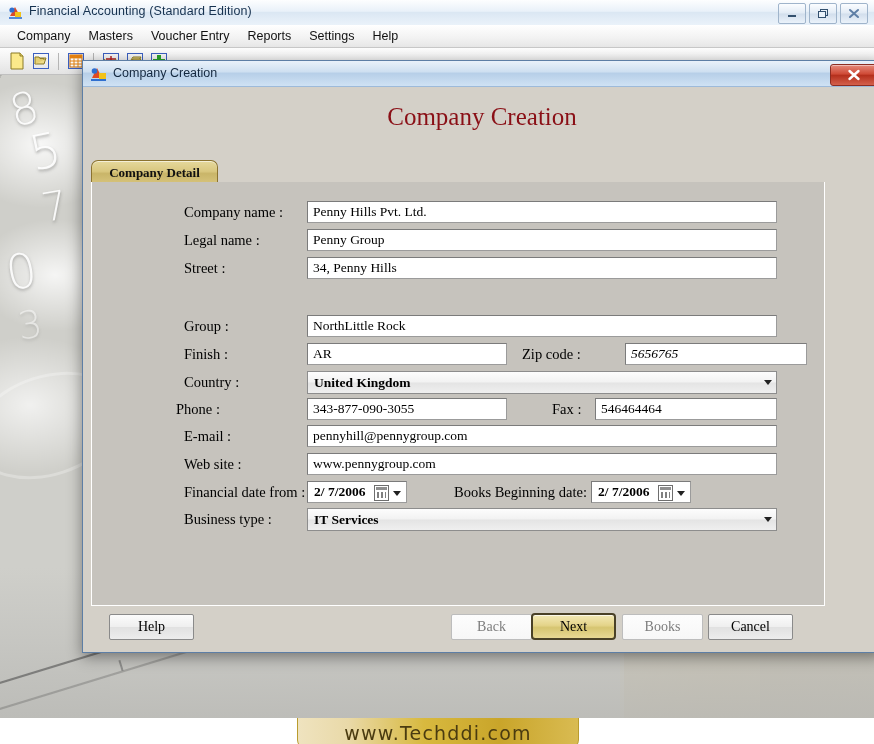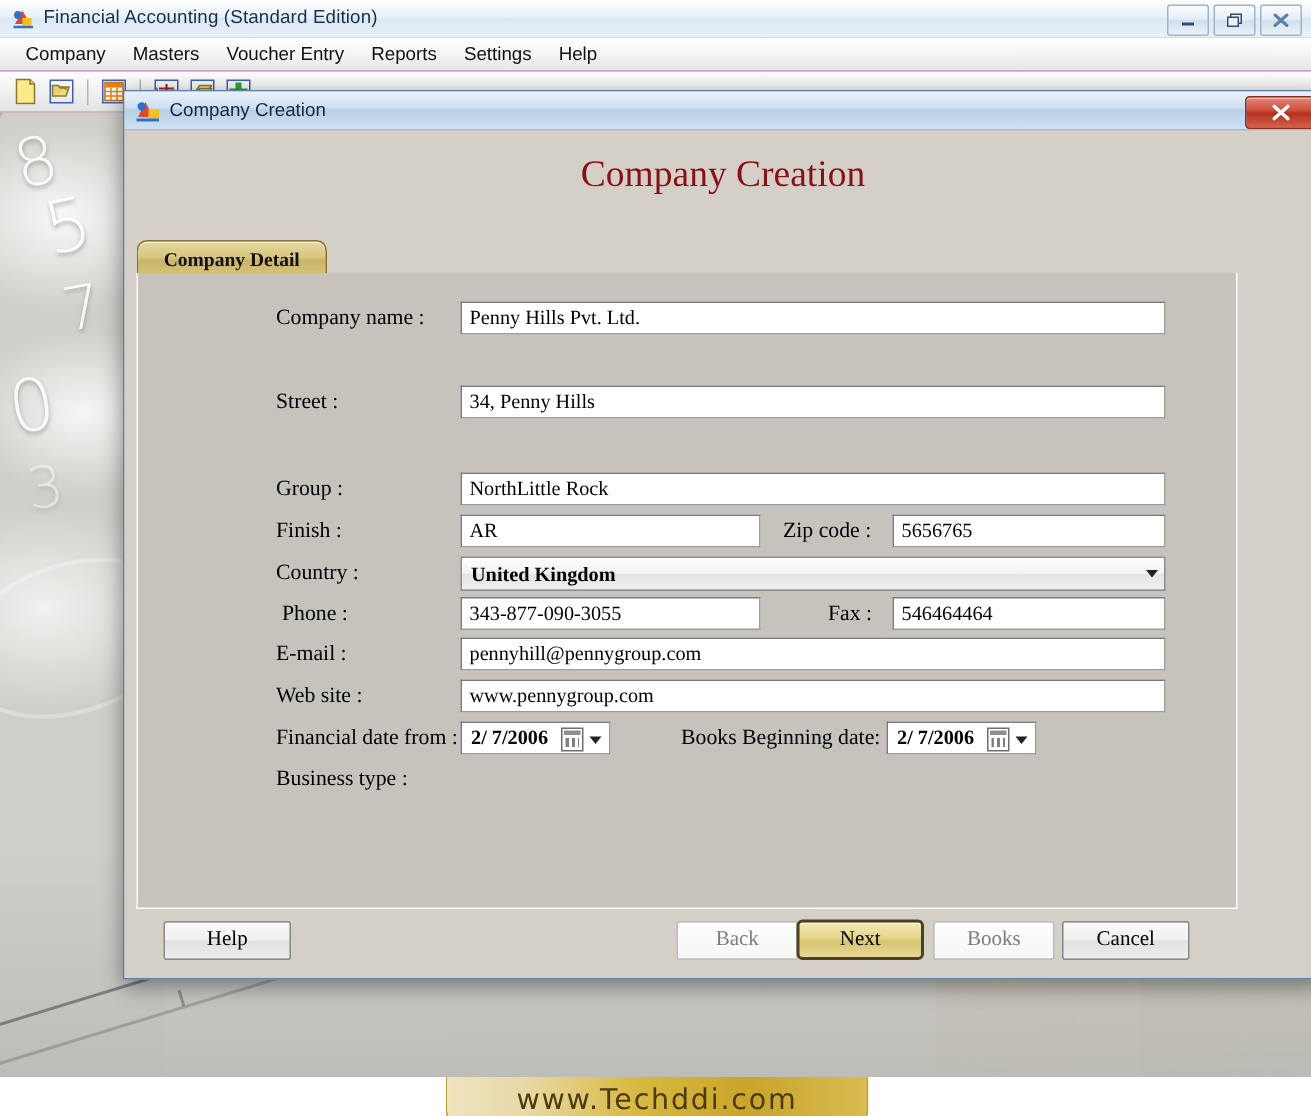--- a/index.html
+++ b/index.html
@@ -406,47 +406,51 @@
         <div id="tab-company-detail">Company Detail</div>
       </div>
 
       <div id="tab-panel">
 
         <div class="row" style="top:19px;width:100%;">
           <span class="lbl" style="left:92px;">Company name :</span>
           <div class="txt" style="left:215px;width:470px;">Penny Hills Pvt. Ltd.</div>
         </div>
 
+        <div class="row" style="top:47px;width:100%;">
+          <span class="lbl" style="left:92px;">Legal name :</span>
+          <div class="txt" style="left:215px;width:470px;">Penny Group</div>
+        </div>
 
         <div class="row" style="top:75px;width:100%;">
           <span class="lbl" style="left:92px;">Street :</span>
           <div class="txt" style="left:215px;width:470px;">34, Penny Hills</div>
         </div>
 
 
         <div class="row" style="top:133px;width:100%;">
           <span class="lbl" style="left:92px;">Group :</span>
           <div class="txt" style="left:215px;width:470px;">NorthLittle Rock</div>
         </div>
 
         <div class="row" style="top:161px;width:100%;">
           <span class="lbl" style="left:92px;">Finish :</span>
           <div class="txt" style="left:215px;width:200px;">AR</div>
           <span class="lbl" style="left:430px;">Zip code :</span>
-          <div class="txt" style="left:503px;width:182px;">5656765</div>
+          <div class="txt" style="left:533px;width:182px;font-style:italic;">5656765</div>
         </div>
 
         <div class="row" style="top:189px;width:100%;">
           <span class="lbl" style="left:92px;">Country :</span>
           <div class="combo" style="left:215px;width:470px;">United Kingdom<span class="arrow"></span>
           </div>
         </div>
 
         <div class="row" style="top:216px;width:100%;">
-          <span class="lbl" style="left:96px;">Phone :</span>
+          <span class="lbl" style="left:84px;">Phone :</span>
           <div class="txt" style="left:215px;width:200px;">343-877-090-3055</div>
           <span class="lbl" style="left:460px;">Fax :</span>
           <div class="txt" style="left:503px;width:182px;">546464464</div>
         </div>
 
         <div class="row" style="top:243px;width:100%;">
           <span class="lbl" style="left:92px;">E-mail :</span>
           <div class="txt" style="left:215px;width:470px;">pennyhill@pennygroup.com</div>
         </div>
 
@@ -465,20 +469,22 @@
           <span class="lbl" style="left:362px;">Books Beginning date:</span>
           <div class="datebox" style="left:499px;width:100px;">
             <span>2/  7/2006</span>
             <span class="cal-icon"></span>
             <span class="date-arrow"></span>
           </div>
         </div>
 
         <div class="row" style="top:326px;width:100%;">
           <span class="lbl" style="left:92px;">Business type :</span>
+          <div class="combo" style="left:215px;width:470px;">IT Services<span class="arrow"></span>
+          </div>
         </div>
 
 
       </div>
 
       <div id="btn-bar">
         <div class="btn" style="left:18px;width:85px;">Help</div>
         <div class="btn disabled" style="left:360px;width:81px;">Back</div>
         <div class="btn primary" style="left:440px;width:85px;height:27px;top:-1px;">Next</div>
         <div class="btn disabled" style="left:531px;width:81px;">Books</div>

